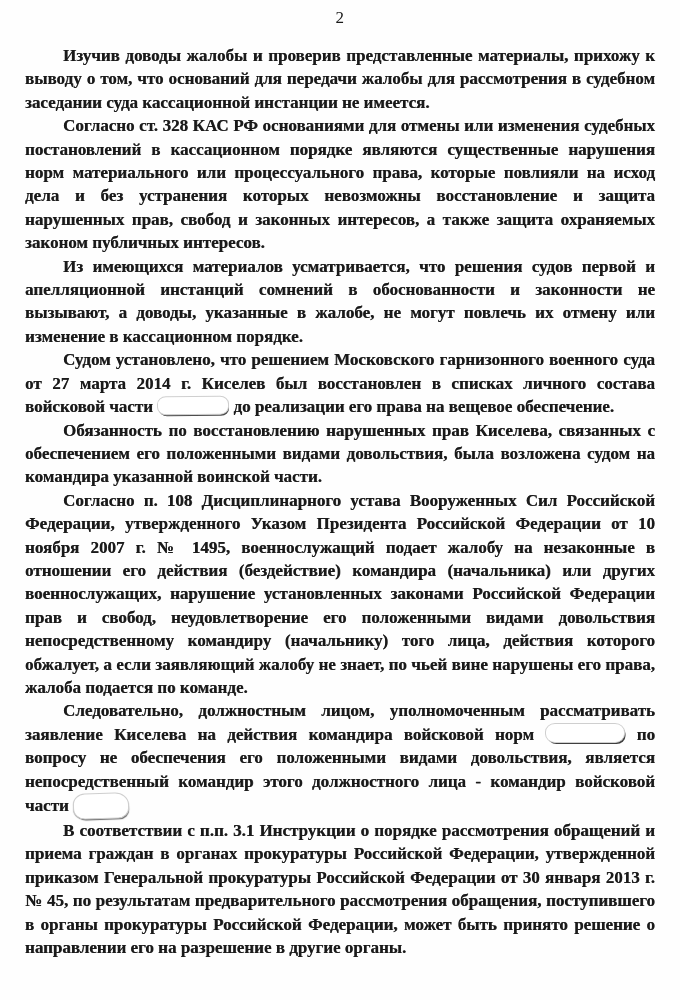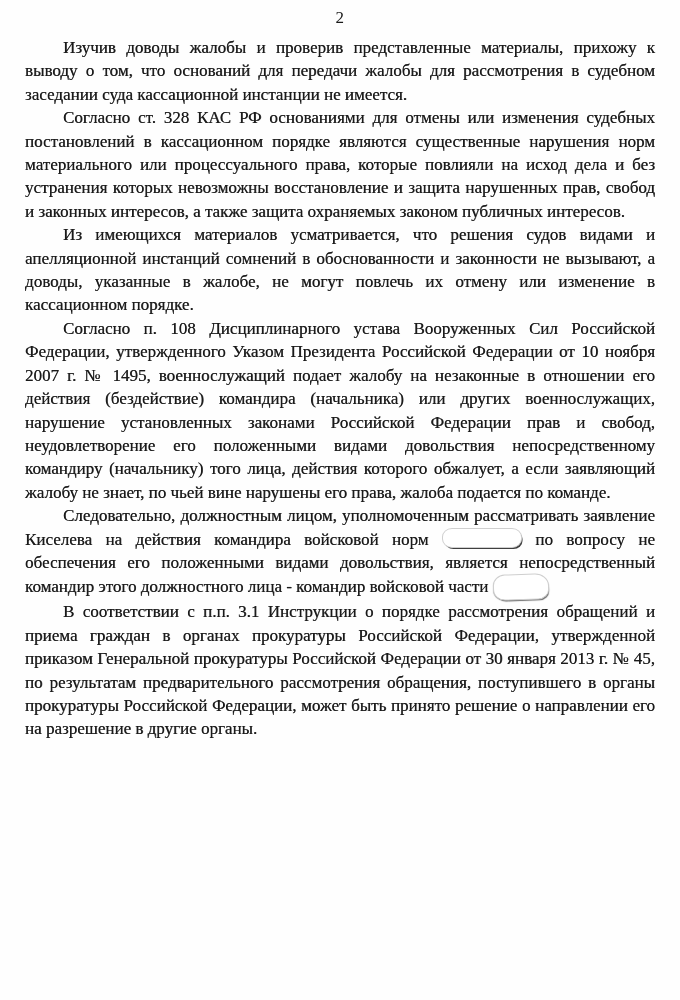--- a/index.html
+++ b/index.html
@@ -18,25 +18,26 @@
     color: #1a1a1a;
     overflow: hidden;
   }
   .page-number {
     text-align: center;
     font-size: 17px;
     line-height: 20px;
     letter-spacing: 0.5px;
   }
   .content {
-    margin-top: 8px;
+    margin-top: 16px;
     font-size: 17px;
     line-height: 23.4px;
     text-align: justify;
     text-shadow: 0.35px 0 0 rgba(26,26,26,0.75);
+    font-weight: bold;
   }
   .para {
     margin: 0;
     text-indent: 38px;
   }
   
   .whiteout {
     display: inline-block;
     background: #ffffff;
     border: 1px solid #cfcfcf;
@@ -69,23 +70,27 @@
 <div class="sheet">
 
   <div class="page-number">2</div>
 
   <div class="content">
 
     <p class="para"><span>Изучив доводы жалобы и проверив представленные материалы, прихожу к выводу о том, что оснований для передачи жалобы для рассмотрения в судебном заседании суда кассационной инстанции не имеется.</span></p>
 
     <p class="para"><span>Согласно ст. 328 КАС РФ основаниями для отмены или изменения судебных постановлений в кассационном порядке являются существенные нарушения норм материального или процессуального права, которые повлияли на исход дела и без устранения которых невозможны восстановление и защита нарушенных прав, свобод и законных интересов, а также защита охраняемых законом публичных интересов.</span></p>
 
-    <p class="para"><span>Из имеющихся материалов усматривается, что решения судов видами и апелляционной инстанций сомнений в обоснованности и законности не вызывают, а доводы, указанные в жалобе, не могут повлечь их отмену или изменение в кассационном порядке.</span></p>
+    <p class="para"><span>Из имеющихся материалов усматривается, что решения судов первой и апелляционной инстанций сомнений в обоснованности и законности не вызывают, а доводы, указанные в жалобе, не могут повлечь их отмену или изменение в кассационном порядке.</span></p>
 
+    <p class="para"><span>Судом установлено, что решением Московского гарнизонного военного суда от 27 марта 2014 г. Киселев был восстановлен в списках личного состава войсковой части</span>
+      <span class="whiteout r1"></span>
+      <span>до реализации его права на вещевое обеспечение.</span></p>
 
+    <p class="para"><span>Обязанность по восстановлению нарушенных прав Киселева, связанных с обеспечением его положенными видами довольствия, была возложена судом на командира указанной воинской части.</span></p>
 
     <p class="para"><span>Согласно п. 108 Дисциплинарного устава Вооруженных Сил Российской Федерации, утвержденного Указом Президента Российской Федерации от 10 ноября 2007 г. № 1495, военнослужащий подает жалобу на незаконные в отношении его действия (бездействие) командира (начальника) или других военнослужащих, нарушение установленных законами Российской Федерации прав и свобод, неудовлетворение его положенными видами довольствия непосредственному командиру (начальнику) того лица, действия которого обжалует, а если заявляющий жалобу не знает, по чьей вине нарушены его права, жалоба подается по команде.</span></p>
 
     <p class="para"><span>Следовательно, должностным лицом, уполномоченным рассматривать заявление Киселева на действия командира войсковой норм</span>
       <span class="whiteout r2"></span>
       <span>по вопросу не обеспечения его положенными видами довольствия, является непосредственный командир этого должностного лица - командир войсковой части</span>
       <span class="whiteout r3"></span></p>
 
     <p class="para"><span>В соответствии с п.п. 3.1 Инструкции о порядке рассмотрения обращений и приема граждан в органах прокуратуры Российской Федерации, утвержденной приказом Генеральной прокуратуры Российской Федерации от 30 января 2013 г. № 45, по результатам предварительного рассмотрения обращения, поступившего в органы прокуратуры Российской Федерации, может быть принято решение о направлении его на разрешение в другие органы.</span></p>
 

